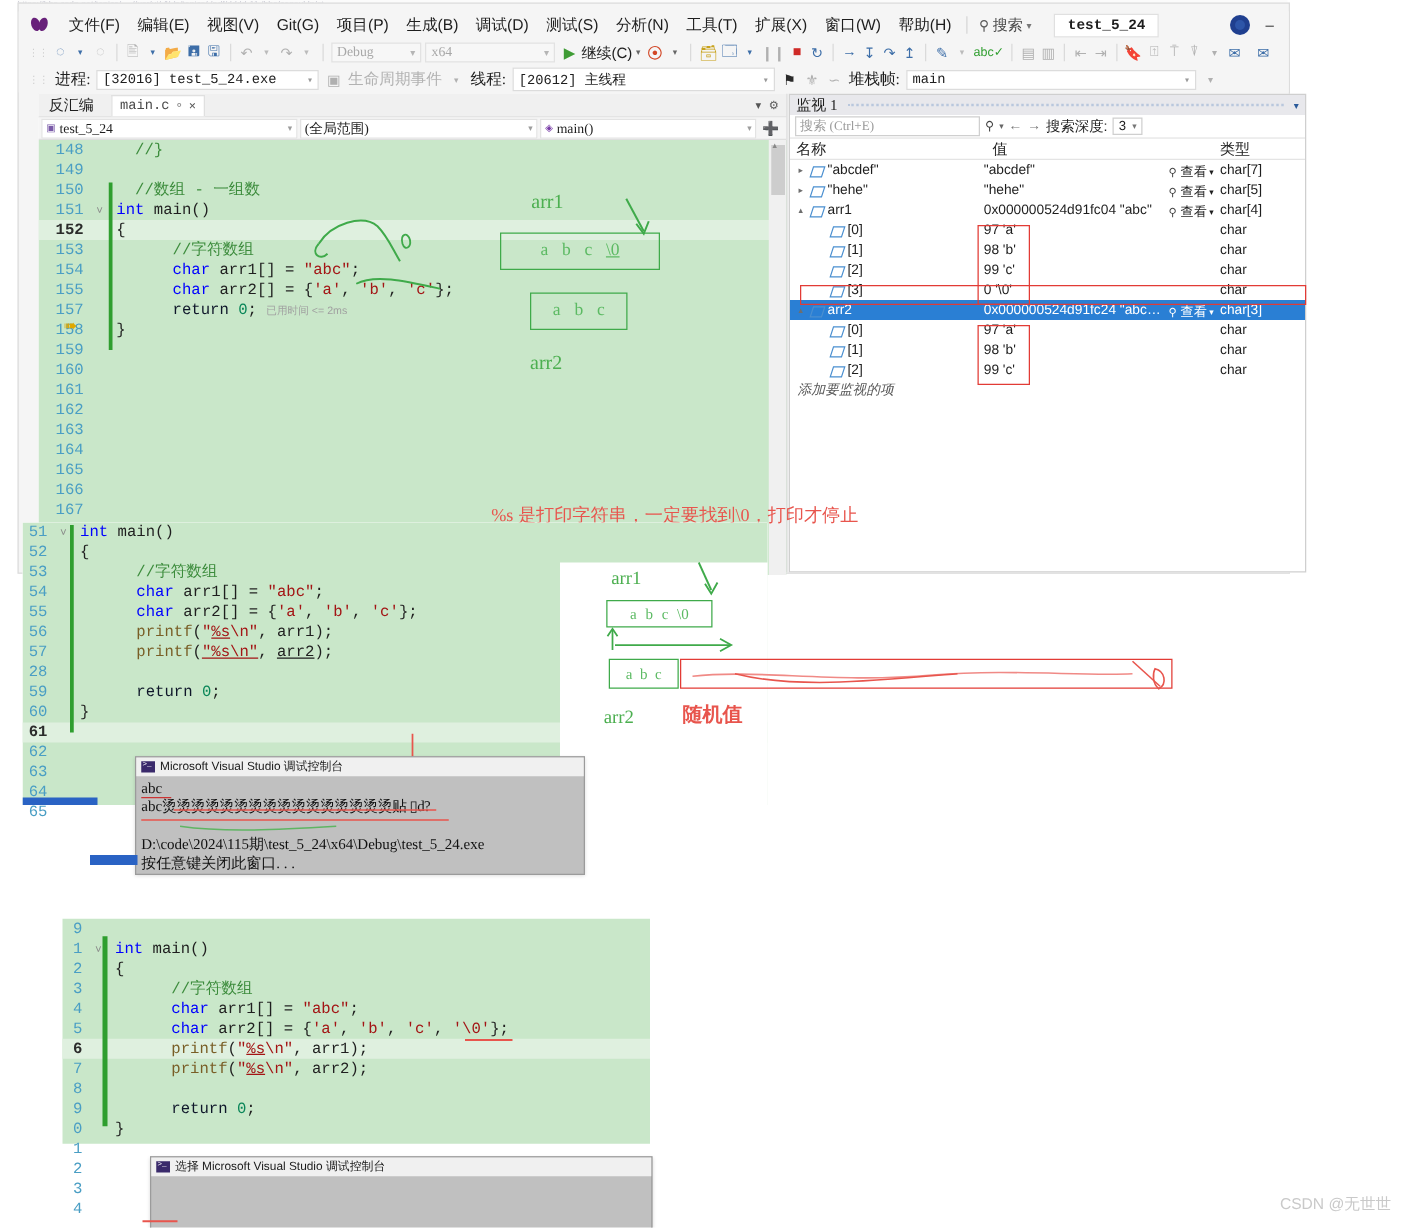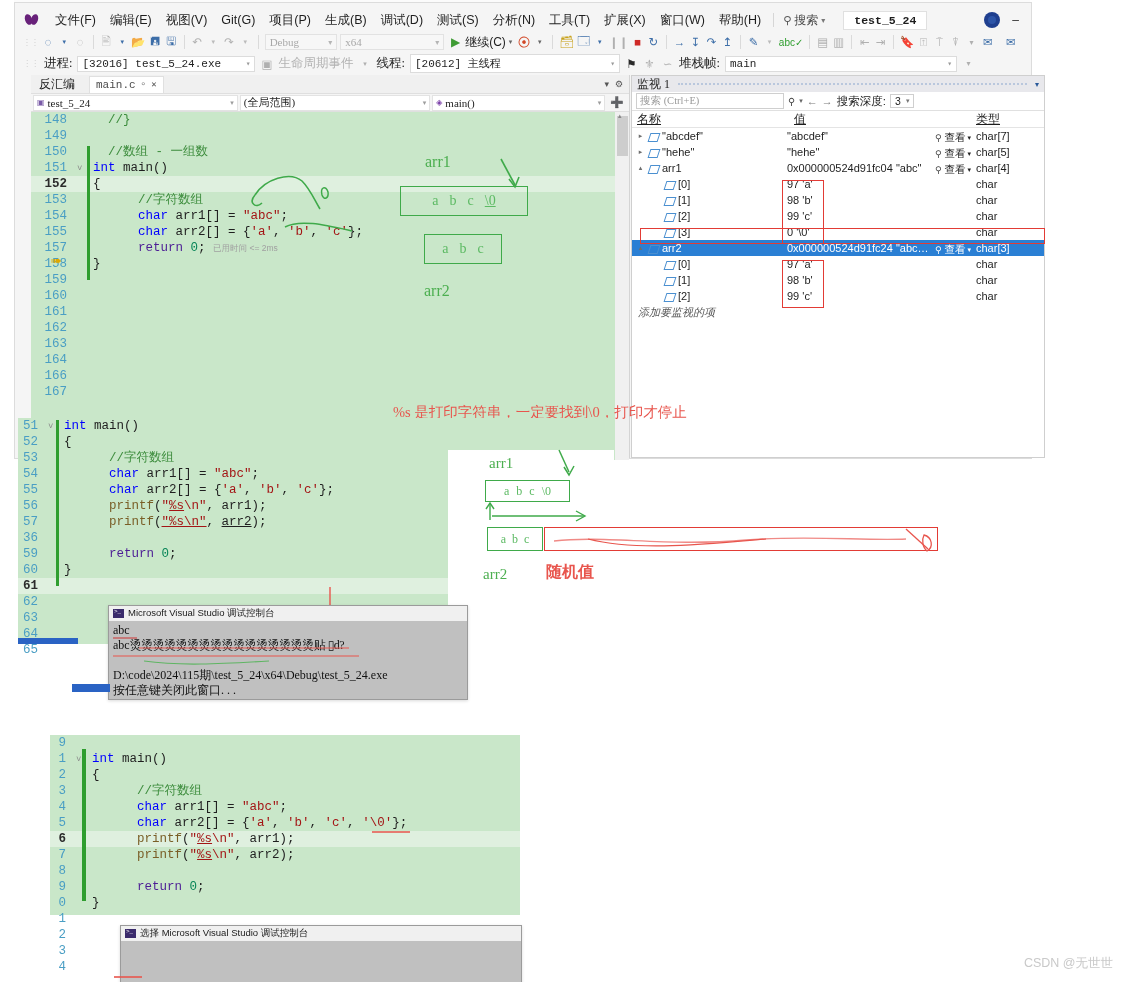--- a/index.html
+++ b/index.html
@@ -75,21 +75,21 @@
             display:flex;align-items:center;padding:0 3px;
             font-family:"Liberation Serif","DejaVu Serif",serif;}
   .navcombo .caret{margin-left:auto;color:#9d9d9d;font-size:7px;padding-left:4px;}
   .code-area{position:relative;background:#c9e7c9;height:348px;overflow:hidden;}
   .code-line{height:16px;line-height:16px;white-space:pre;
              font-family:"Liberation Mono","DejaVu Sans Mono",monospace;font-size:12.5px;}
   .ln{display:inline-block;width:46px;text-align:right;color:#4a9ec4;
       padding-right:10px;box-sizing:border-box;}
   .ln.cur{color:#2b2b2b;font-weight:bold;}
   .gut{display:inline-block;width:16px;}
-  .kw{color:#0000ff;} .kw2{color:#4c1d95;} .str{color:#a31515;}
+  .kw{color:#0000ff;} .kw2{color:#0f172a;} .str{color:#a31515;}
   .cmt{color:#3c8c3c;} .num{color:#098658;} .fn{color:#795e26;} .plain{color:#1f1f1f;}
   .hl-row{background:#dff0df;}
   .time-note{color:#a0a0a0;font-size:8.5px;
              font-family:"Liberation Sans","DejaVu Sans",sans-serif;}
   .greenbar{position:absolute;left:56px;width:3px;background:#2f9e2f;}
   .cur-arrow{position:absolute;left:20px;color:#e0a800;font-size:13px;line-height:1;}
   .scroll-col{position:absolute;right:0;top:0;width:14px;height:100%;background:#f0f0f0;}
   .scroll-thumb{position:absolute;right:1px;width:11px;background:#cdcdcd;}
   
   #watch{position:absolute;left:616px;top:72px;width:414px;height:383px;background:#fff;
@@ -99,21 +99,21 @@
   .watch-title .dots{flex:1;margin:0 8px;border-top:2px dotted #b9c7dd;height:0;}
   .watch-search{height:18px;display:flex;align-items:center;gap:4px;padding:0 4px;
                 border-bottom:1px solid #e0e0e0;font-size:11px;}
   .wsearch-in{flex:0 0 140px;border:1px solid #cfcfcf;height:14px;display:flex;align-items:center;
               padding:0 3px;color:#9a9a9a;font-size:10.5px;
               font-family:"Liberation Serif","DejaVu Serif",serif;}
   .depth-box{border:1px solid #cfcfcf;padding:0 4px;font-size:10.5px;display:inline-flex;
              align-items:center;gap:5px;}
   .watch-head{height:16px;background:#fff;border-bottom:1px solid #e4e4e4;display:flex;
               font-size:12px;font-family:"Liberation Serif","DejaVu Serif",serif;}
-  .watch-head div{padding-left:5px;text-decoration:underline;}
+  .watch-head div{padding-left:5px;}
   .wrow{height:16px;display:flex;align-items:center;font-size:11px;}
   .wrow.sel{background:#2a7fd4;color:#fff;}
   .w-name{flex:0 0 152px;display:flex;align-items:center;gap:3px;padding-left:4px;box-sizing:border-box;}
   .w-val{flex:1;position:relative;padding-left:3px;white-space:nowrap;overflow:hidden;}
   .w-type{flex:0 0 68px;padding-left:3px;}
   .expander{width:9px;font-size:7px;color:#6e6e6e;text-align:center;}
   .cubeicon{width:11px;height:11px;position:relative;display:inline-block;}
   .cubeicon:before{content:"";position:absolute;left:1px;top:2px;width:8px;height:7px;
                    border:1.2px solid #4a8fd0;transform:skewX(-18deg);}
   .magnify{font-size:9px;color:#444;margin-right:1px;}
@@ -322,20 +322,21 @@
       <div class="code-line"><span class="ln">154</span><span class="gut"></span><span class="kw">      char</span><span class="plain"> arr1[] = </span><span class="str">"abc"</span><span class="plain">;</span></div>
       <div class="code-line"><span class="ln">155</span><span class="gut"></span><span class="kw">      char</span><span class="plain"> arr2[] = {</span><span class="str">'a'</span><span class="plain">, </span><span class="str">'b'</span><span class="plain">, </span><span class="str">'c'</span><span class="plain">};</span></div>
       <div class="code-line"><span class="ln">157</span><span class="gut"></span><span class="kw2">      return</span><span class="plain"> </span><span class="num">0</span><span class="plain">; </span><span class="time-note">已用时间 &lt;= 2ms</span></div>
       <div class="code-line"><span class="ln">158</span><span class="gut"></span><span class="plain">}</span></div>
       <div class="code-line"><span class="ln">159</span></div>
       <div class="code-line"><span class="ln">160</span></div>
       <div class="code-line"><span class="ln">161</span></div>
       <div class="code-line"><span class="ln">162</span></div>
       <div class="code-line"><span class="ln">163</span></div>
       <div class="code-line"><span class="ln">164</span></div>
+      <div class="code-line"><span class="ln">165</span></div>
       <div class="code-line"><span class="ln">166</span></div>
       <div class="code-line"><span class="ln">167</span></div>
 
       <div class="scroll-col">
         <div class="scroll-thumb" style="top:4px;height:40px;"></div>
         <div style="position:absolute;top:0;left:3px;font-size:7px;color:#888">▴</div>
       </div>
     </div>
   </div>
 
@@ -512,21 +513,21 @@
 <div id="mid-block">
   <div id="mid-code">
     <div class="greenbar" style="left:38px;top:2px;width:3px;height:166px;"></div>
     <div class="code-line"><span class="ln" style="width:30px">51</span><span class="gut" style="color:#888;font-size:9px">˅</span><span class="kw">int</span><span class="plain"> main()</span></div>
     <div class="code-line"><span class="ln" style="width:30px">52</span><span class="gut"></span><span class="plain">{</span></div>
     <div class="code-line"><span class="ln" style="width:30px">53</span><span class="gut"></span><span class="cmt">      //字符数组</span></div>
     <div class="code-line"><span class="ln" style="width:30px">54</span><span class="gut"></span><span class="kw">      char</span><span class="plain"> arr1[] = </span><span class="str">"abc"</span><span class="plain">;</span></div>
     <div class="code-line"><span class="ln" style="width:30px">55</span><span class="gut"></span><span class="kw">      char</span><span class="plain"> arr2[] = {</span><span class="str">'a'</span><span class="plain">, </span><span class="str">'b'</span><span class="plain">, </span><span class="str">'c'</span><span class="plain">};</span></div>
     <div class="code-line"><span class="ln" style="width:30px">56</span><span class="gut"></span><span class="fn">      printf</span><span class="plain">(</span><span class="str">"</span><span class="str" style="text-decoration:underline">%s</span><span class="str">\n"</span><span class="plain">, arr1);</span></div>
     <div class="code-line"><span class="ln" style="width:30px">57</span><span class="gut"></span><span class="fn">      printf</span><span class="plain">(</span><span class="str" style="text-decoration:underline">"%s\n"</span><span class="plain">, </span><span class="plain" style="text-decoration:underline">arr2</span><span class="plain">);</span></div>
-    <div class="code-line"><span class="ln" style="width:30px">36</span></div>
+    <div class="code-line"><span class="ln" style="width:30px">28</span></div>
     <div class="code-line"><span class="ln" style="width:30px">59</span><span class="gut"></span><span class="kw2">      return</span><span class="plain"> </span><span class="num">0</span><span class="plain">;</span></div>
     <div class="code-line"><span class="ln" style="width:30px">60</span><span class="gut"></span><span class="plain">}</span></div>
     <div class="code-line hl-row"><span class="ln cur" style="width:30px">61</span></div>
     <div class="code-line"><span class="ln" style="width:30px">62</span></div>
     <div class="code-line"><span class="ln" style="width:30px">63</span></div>
     <div class="code-line"><span class="ln" style="width:30px">64</span></div>
     <div class="code-line"><span class="ln" style="width:30px">65</span></div>
     <div style="position:absolute;left:0;bottom:0;width:60px;height:6px;background:#2a63c4"></div>
   </div>
 

